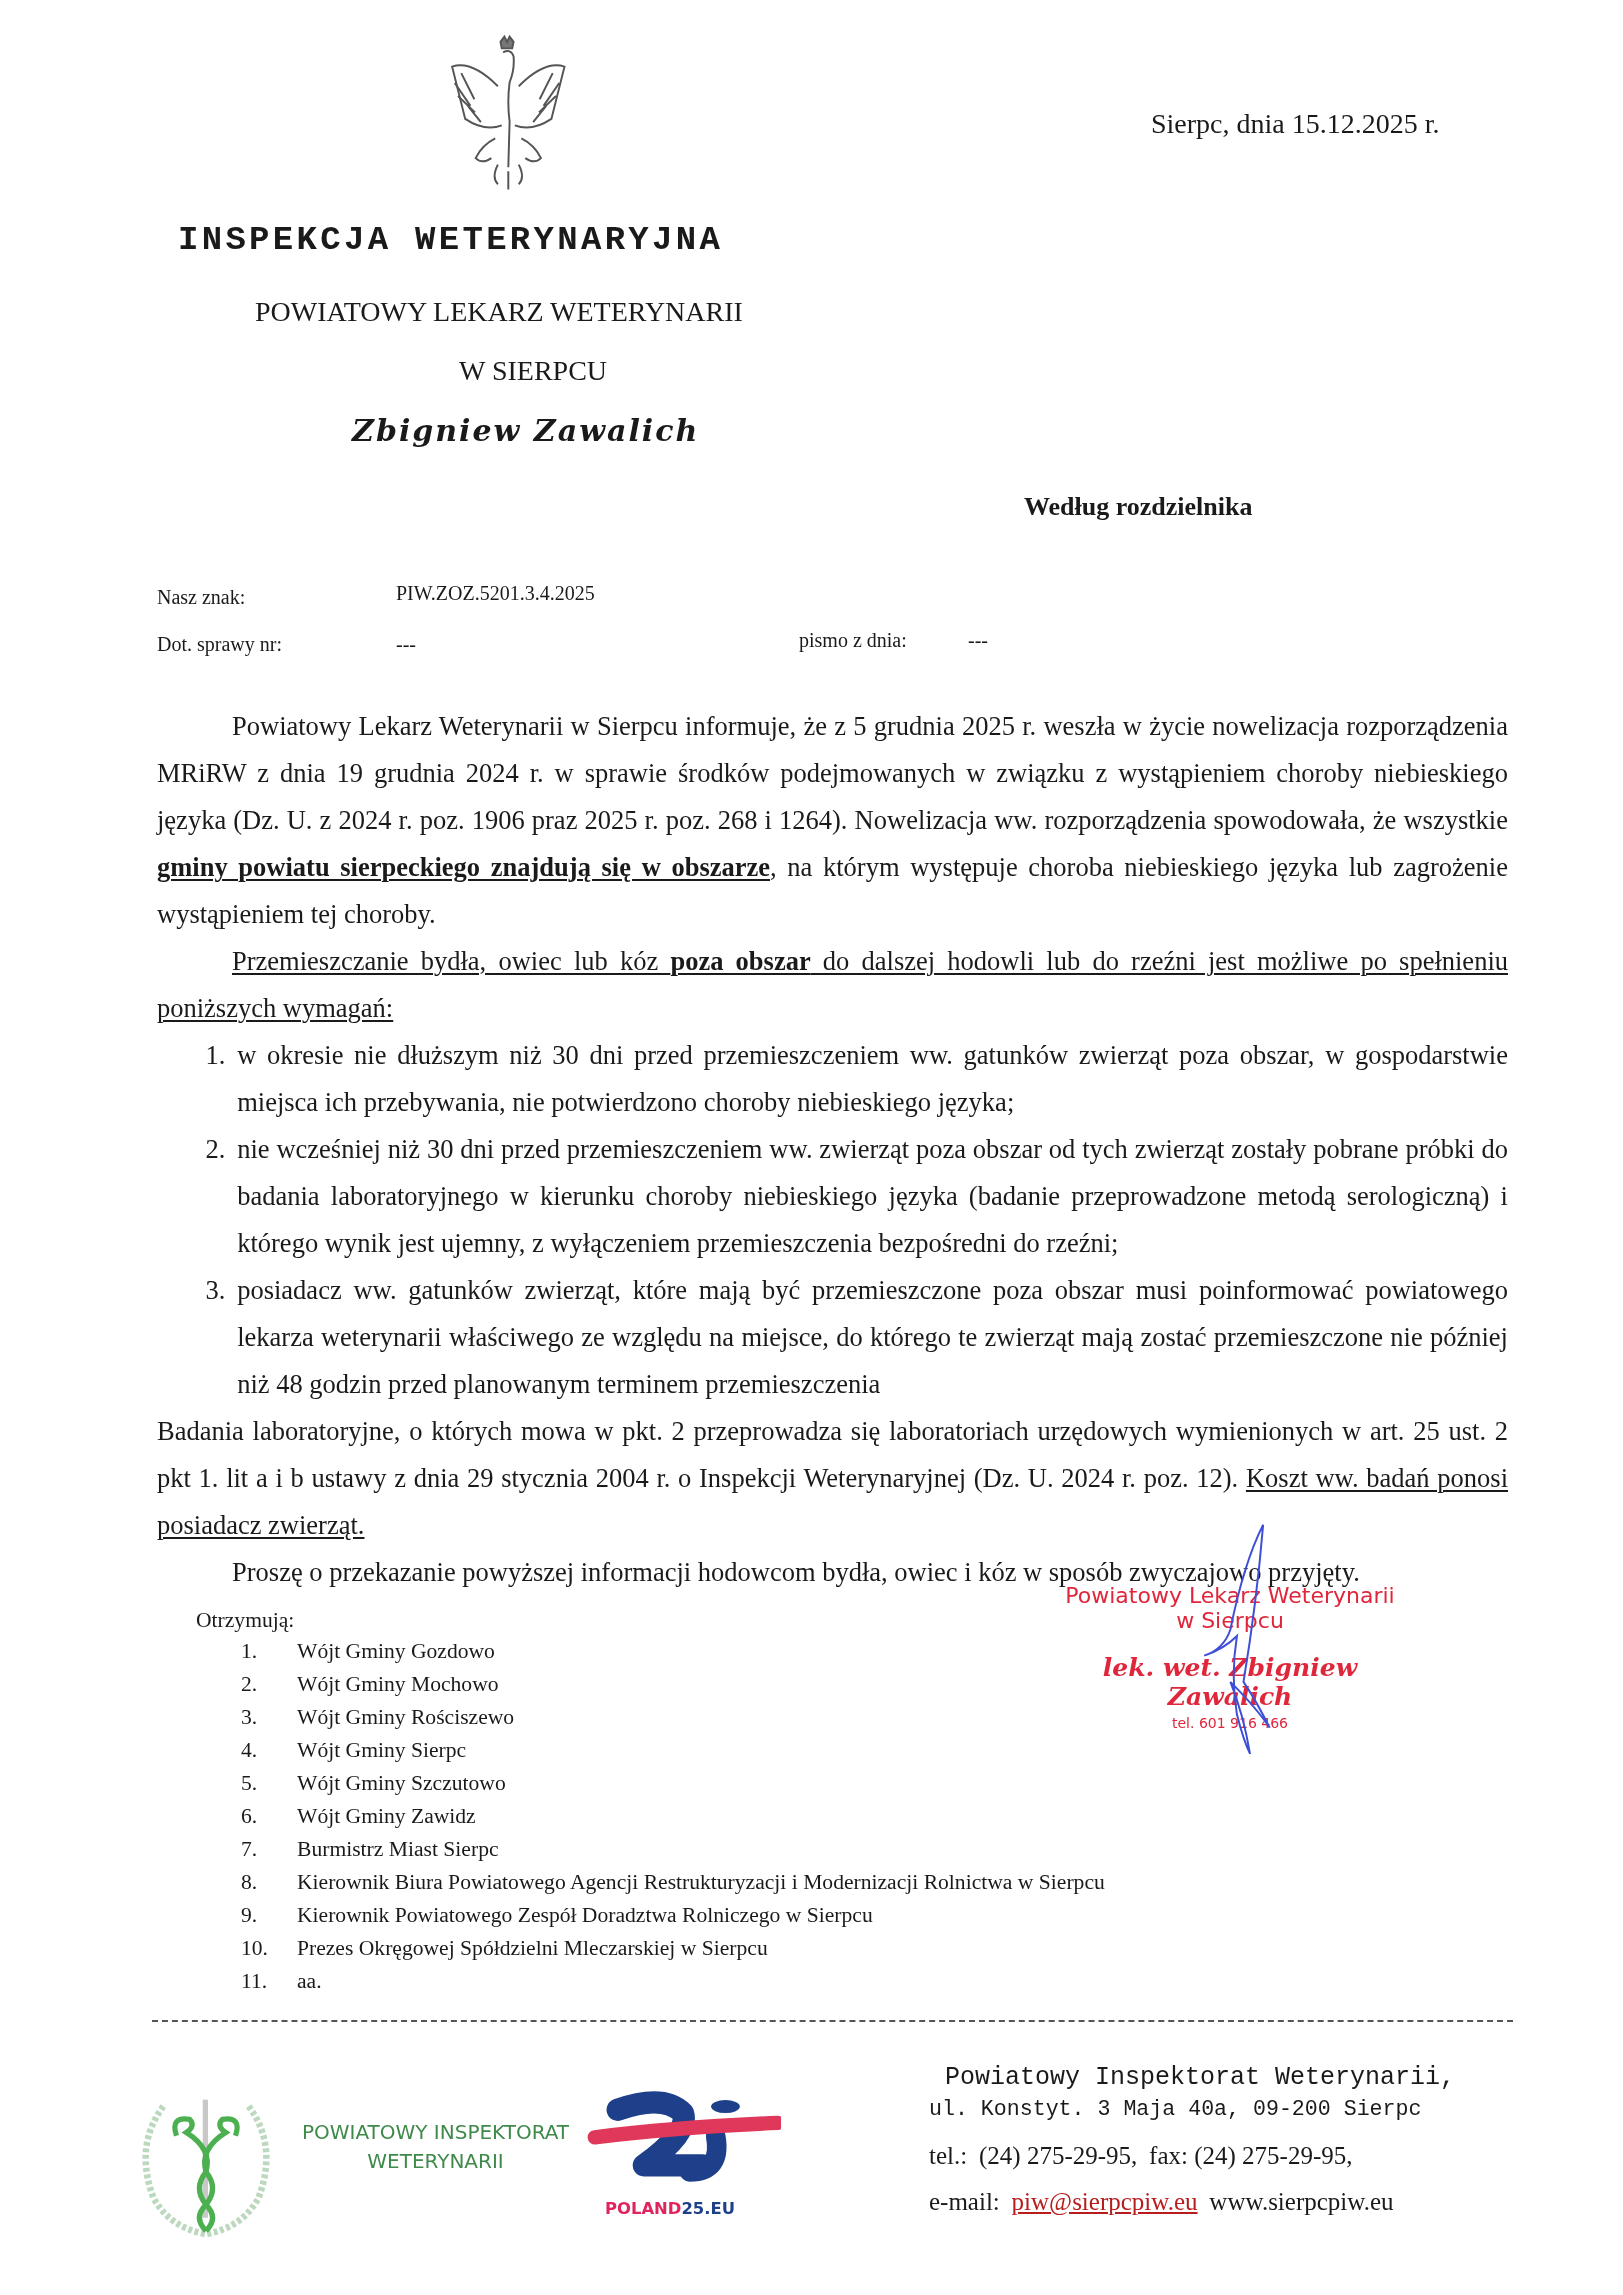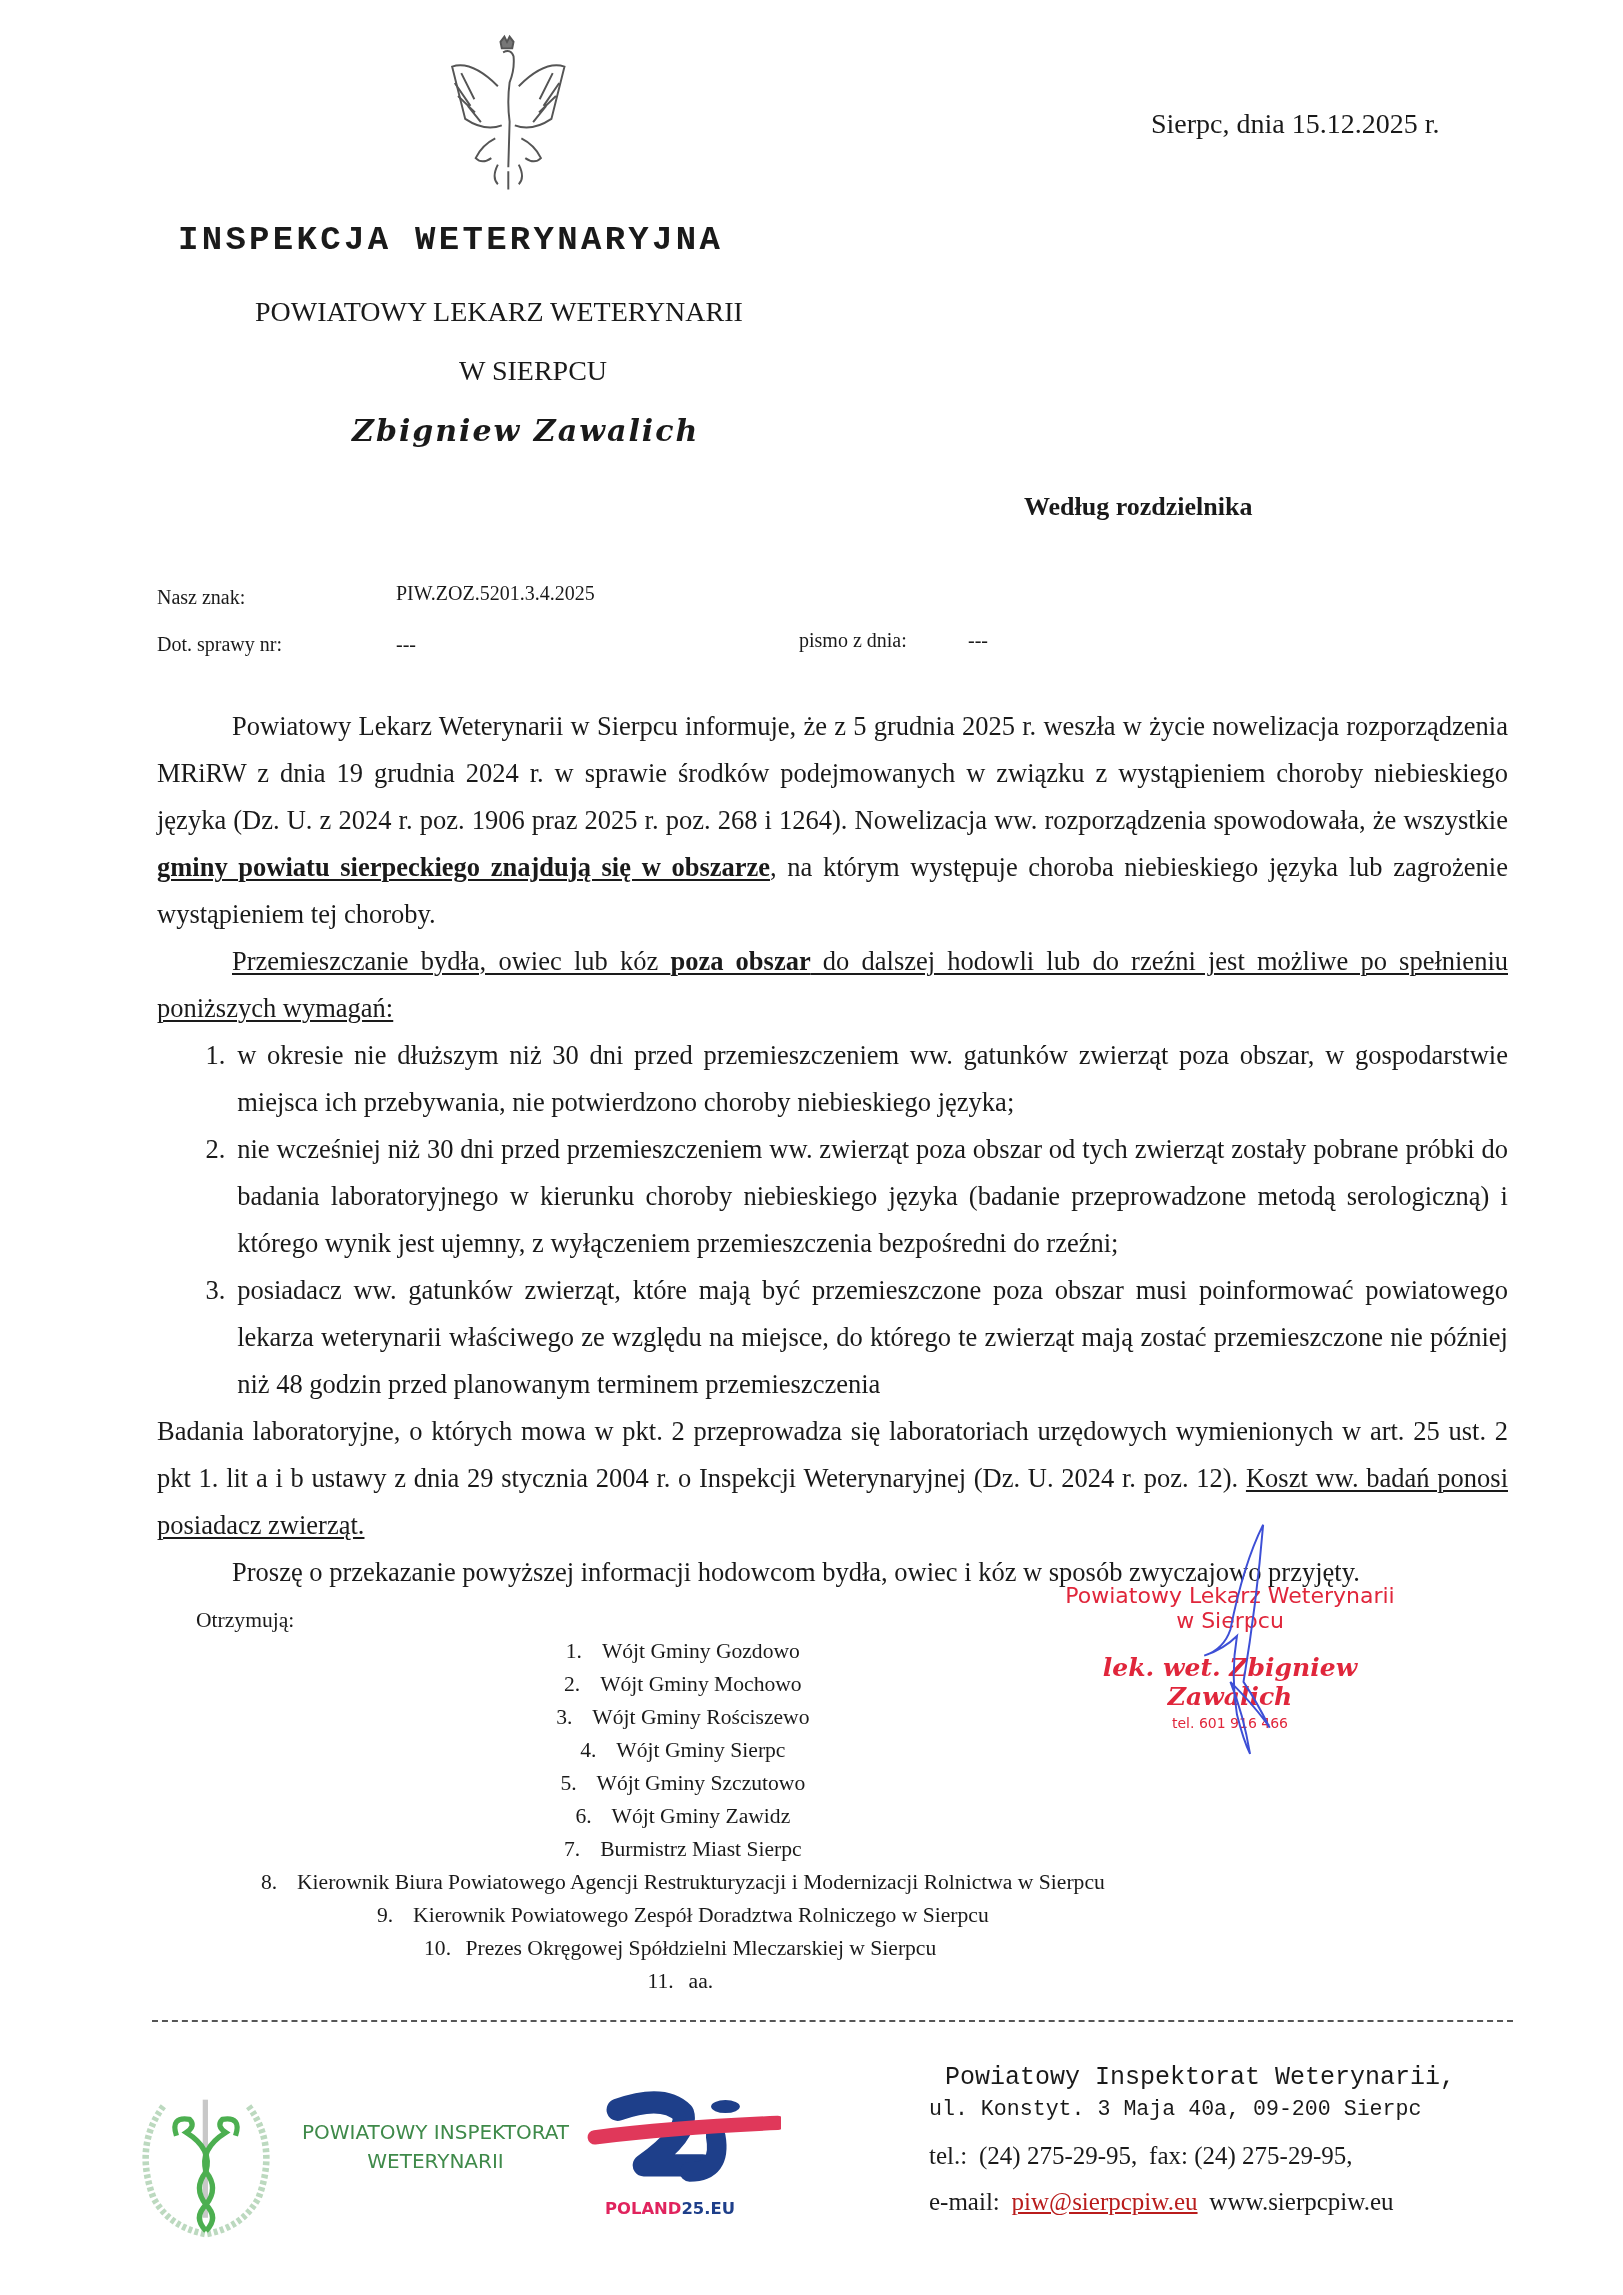--- a/index.html
+++ b/index.html
@@ -31,21 +31,21 @@
   #body { left: 157px; top: 703px; width: 1351px; font-size: 26.5px; line-height: 47px; }
   #body p { margin: 0; text-align: justify; }
   .indent { text-indent: 75px; }
   .u { text-decoration: underline; text-decoration-thickness: 2px; text-underline-offset: 3.3px; }
   .b { font-weight: bold; }
   ol.req { margin: 0; padding-left: 75px; }
   ol.req li { text-align: justify; padding-left: 5.2px; }
 
   
   #recipients-label { left: 196px; top: 1608px; font-size: 21.6px; }
-  #recipients-list { left: 241px; top: 1635px; font-size: 21.6px; margin: 0; padding: 0; list-style: none; text-align: center; }
+  #recipients-list { left: 241px; top: 1635px; font-size: 21.6px; margin: 0; padding: 0; list-style: none; }
   #recipients-list li { height: 33px; line-height: 33px; white-space: nowrap; }
   .rnum { display: inline-block; width: 56px; }
 
   
   #stamp { left: 1047px; top: 1583px; width: 366px; text-align: center; color: #e0263b;
            font-family: "DejaVu Sans", sans-serif; }
   .stamp-l1 { font-size: 22px; line-height: 25px; }
   .stamp-l2 { font-size: 22px; line-height: 25px; }
   .stamp-l3 { font-size: 25px; font-weight: bold; font-style: italic; margin-top: 19.6px; line-height: 29px;
               font-family: "DejaVu Serif", serif; }

